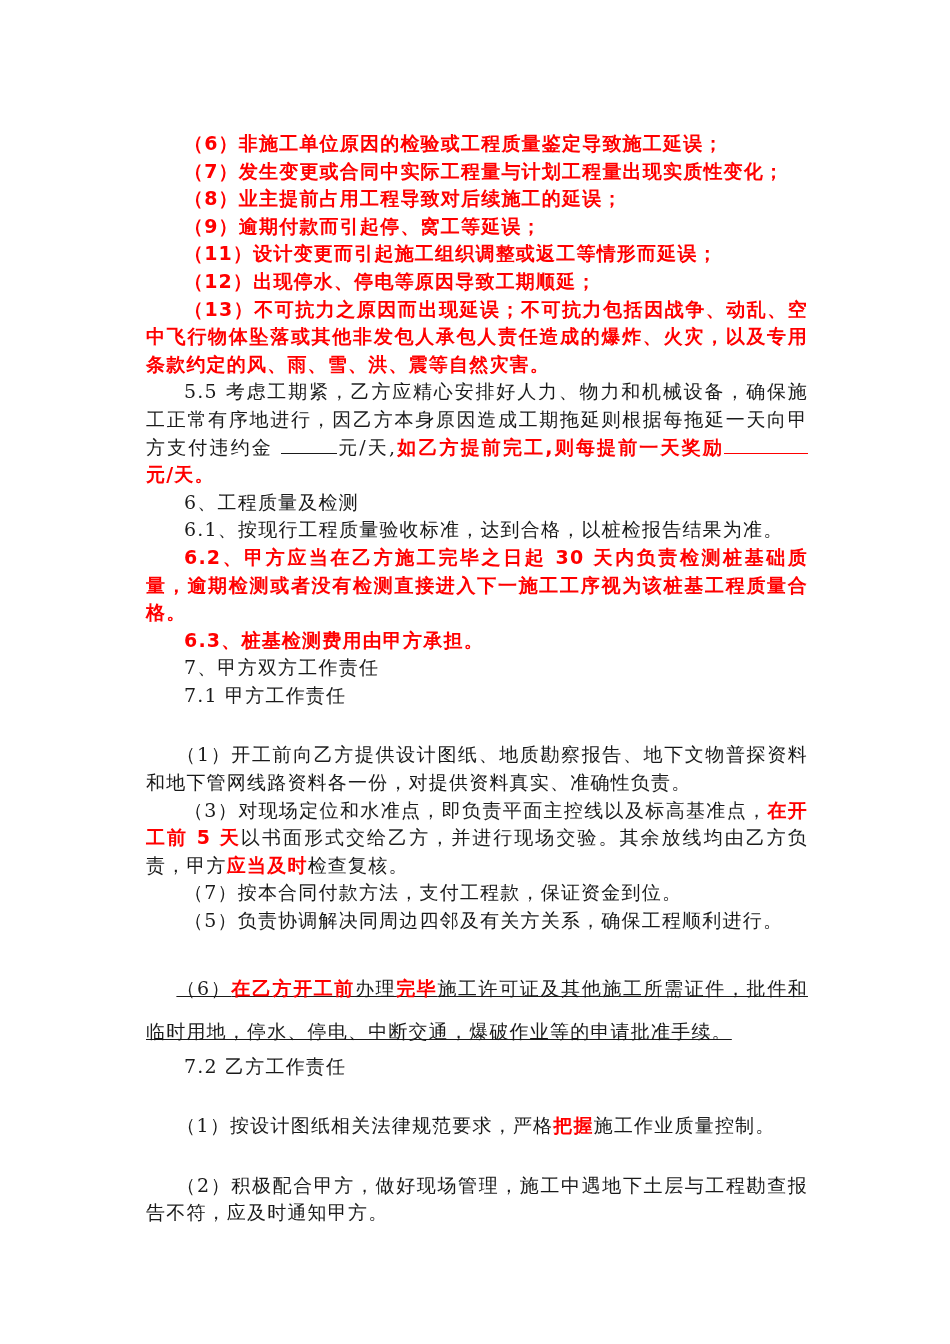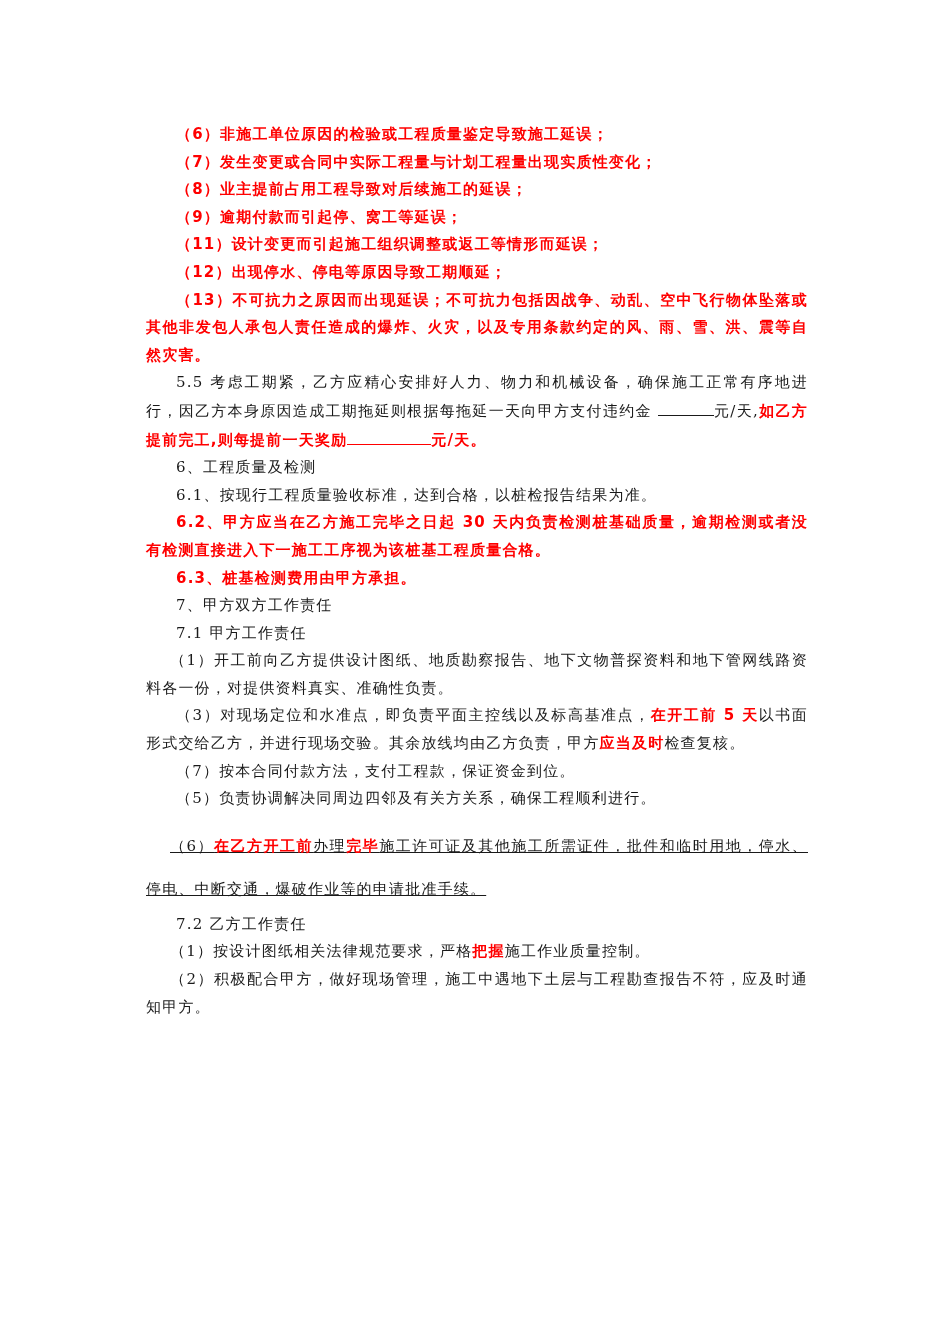--- a/index.html
+++ b/index.html
@@ -1,34 +1,34 @@
 <!DOCTYPE html>
 <html><head>
   <meta charset="utf-8">
   <style>
     html, body { margin: 0; padding: 0; background: #ffffff; }
     body { width: 950px; height: 1344px; position: relative; overflow: hidden; }
     .page {
       position: absolute;
       left: 146px;
-      top: 121px;
+      top: 130px;
       width: 662px;
       font-family: "DejaVu Serif", "Liberation Serif", serif;
-      font-size: 15px;
+      font-size: 19px;
       color: #1a1a1a;
       letter-spacing: 1.2px;
     }
     .para {
       margin: 0;
       line-height: 27.6px;
       text-indent: 2em;
       text-align: justify;
       word-break: break-all;
     }
-    .para.noindent { text-indent: 1.6em; }
+    .para.noindent { text-indent: 1.6em; margin-top: 32px; }
     .para.wide { line-height: 43px; }
     .red { color: #ff0000; font-weight: bold; font-family: "DejaVu Sans", "Liberation Sans", sans-serif; }
     .blank { display: inline-block; border-bottom: 1.5px solid currentColor; height: 18px; vertical-align: baseline; }
     .sp-before-6 { margin-top: 12px; text-decoration: underline; }
   </style>
 </head>
 <body>
 
 <div class="page" id="doc">
     <p class="para"><span class="red">（6）非施工单位原因的检验或工程质量鉴定导致施工延误；</span></p>

